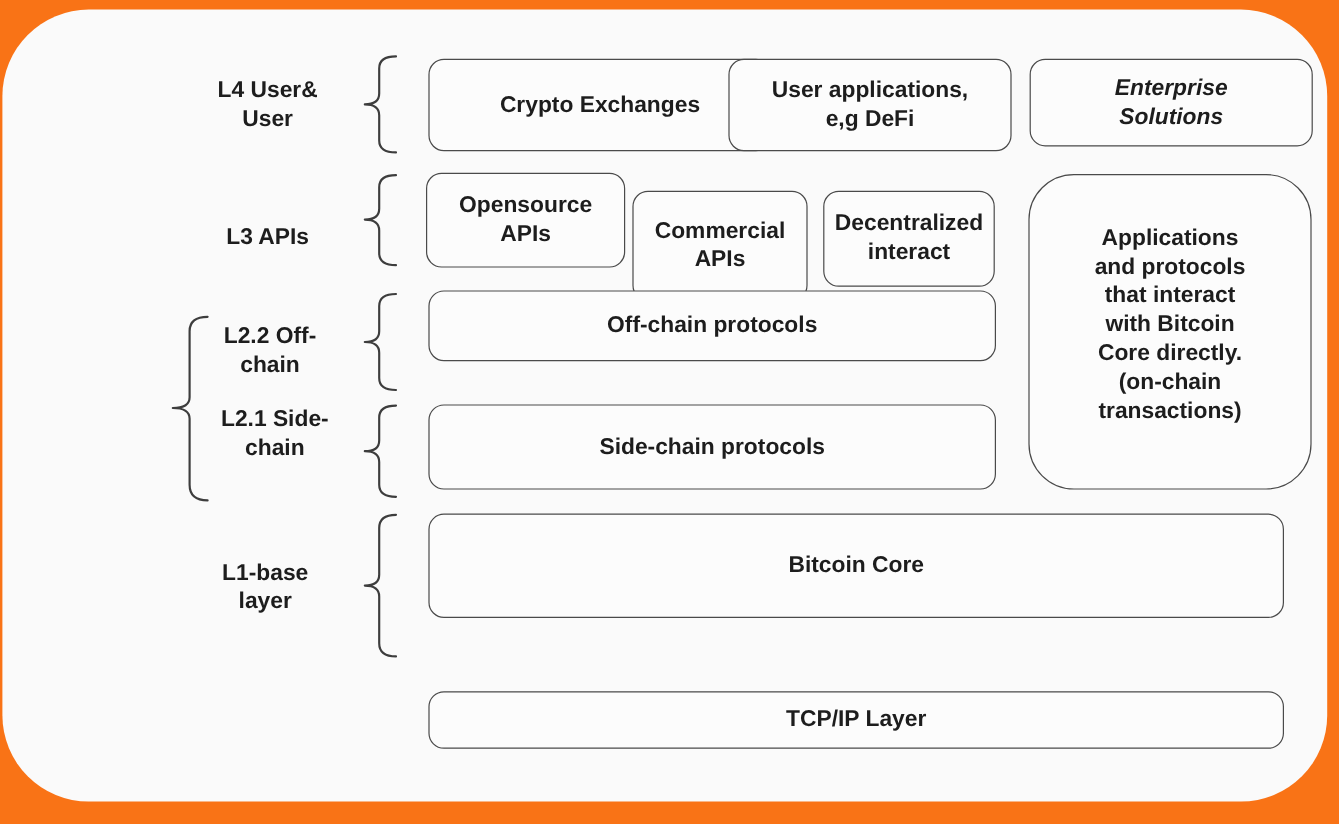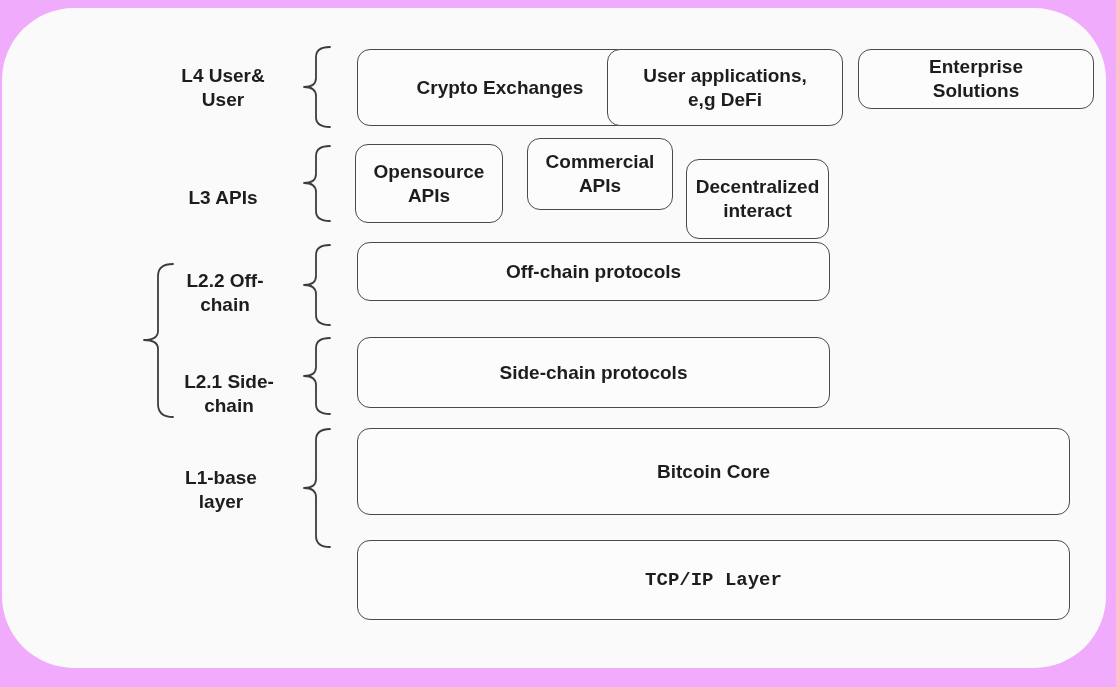--- a/index.html
+++ b/index.html
@@ -1,18 +1,18 @@
 <!DOCTYPE html>
 <html><head>
 <meta charset="utf-8">
 <style>
   html,body{margin:0;padding:0;background:#000;}
   .stage{
     position:relative;width:1116px;height:687px;overflow:hidden;
-    background:#f0abfc;
+    background:#f97316;
     font-family:"Liberation Sans", sans-serif;
     -webkit-font-smoothing:antialiased;
   }
   .panel{
     position:absolute;left:2px;top:8px;width:1104px;height:660px;
     background:#fafafa;border-radius:72px;
   }
   .node{
     position:absolute;box-sizing:border-box;
     border:1.6px solid #4a4a4a;border-radius:13px;background:#fcfcfc;
@@ -27,37 +27,37 @@
     text-align:center;font-weight:700;color:#1d1d1d;
     font-size:19px;line-height:24px;white-space:nowrap;
   }
   .brace{position:absolute;}
   .brace svg{display:block;overflow:visible;}
   .brace path{fill:none;stroke:#3d3d3d;stroke-width:1.8;stroke-linecap:round;stroke-linejoin:round;}
 
   
   .n-crypto{left:357px;top:49px;width:286px;height:77px;}
   .n-userapps{left:607px;top:49px;width:236px;height:77px;text-align:center;}
-  .n-enterprise{left:858px;top:49px;width:236px;height:60px;}
-  .n-opensource{left:355px;top:144px;width:148px;height:79px;}
-  .n-commercial{left:527px;top:138px;width:146px;height:72px;text-align:center;}
+  .n-enterprise{left:858px;top:49px;width:236px;height:73px;font-style:italic;}
+  .n-opensource{left:355px;top:144px;width:166px;height:79px;}
+  .n-commercial{left:527px;top:159px;width:146px;height:92px;text-align:center;}
   .n-decentralized{left:686px;top:159px;width:143px;height:80px;}
   .n-onchain{left:857px;top:145px;width:236px;height:263px;}
   .n-onchain .inner{transform:translateY(-6px);}
   .n-offchain{left:357px;top:242px;width:473px;height:59px;}
   .n-sidechain{left:357px;top:337px;width:473px;height:71px;}
   .n-bitcoincore{left:357px;top:428px;width:713px;height:87px;}
-  .n-tcpip{left:357px;top:540px;width:713px;height:80px;font-family:Liberation Mono, monospace;}
+  .n-tcpip{left:357px;top:576px;width:713px;height:48px;}
 
   
   .lb-l4{left:223px;top:88px;}
   .lb-l3{left:223px;top:198px;text-align:center;}
   .lb-l2group{left:78px;top:339px;}
   .lb-l22{left:225px;top:293px;}
-  .lb-l21{left:229px;top:394px;}
+  .lb-l21{left:229px;top:362px;}
   .lb-l1{left:210px;top:490px;margin-left:11px;}
 
   
   .br-l4{left:303px;top:46px;}
   .br-l3{left:303px;top:145px;}
   .br-l22{left:303px;top:244px;}
   .br-l21{left:303px;top:337px;}
   .br-l1{left:303px;top:428px;}
   .br-l2group{left:143px;top:263px;}
 </style>
@@ -148,20 +148,31 @@
       <span>APIs</span>
     </div>
   </div>
   <div class="node n-decentralized">
     <div class="inner">
       <span>Decentralized</span>
       <span>interact</span>
     </div>
   </div>
 
+  <div class="node tall n-onchain">
+    <div class="inner">
+      <span>Applications</span>
+      <span>and protocols</span>
+      <span>that interact</span>
+      <span>with Bitcoin</span>
+      <span>Core directly.</span>
+      <span>(on-chain</span>
+      <span>transactions)</span>
+    </div>
+  </div>
 
   <div class="node n-offchain">
     <div class="inner">
       <span>Off-chain protocols</span>
     </div>
   </div>
   <div class="node n-sidechain">
     <div class="inner">
       <span>Side-chain protocols</span>
     </div>

